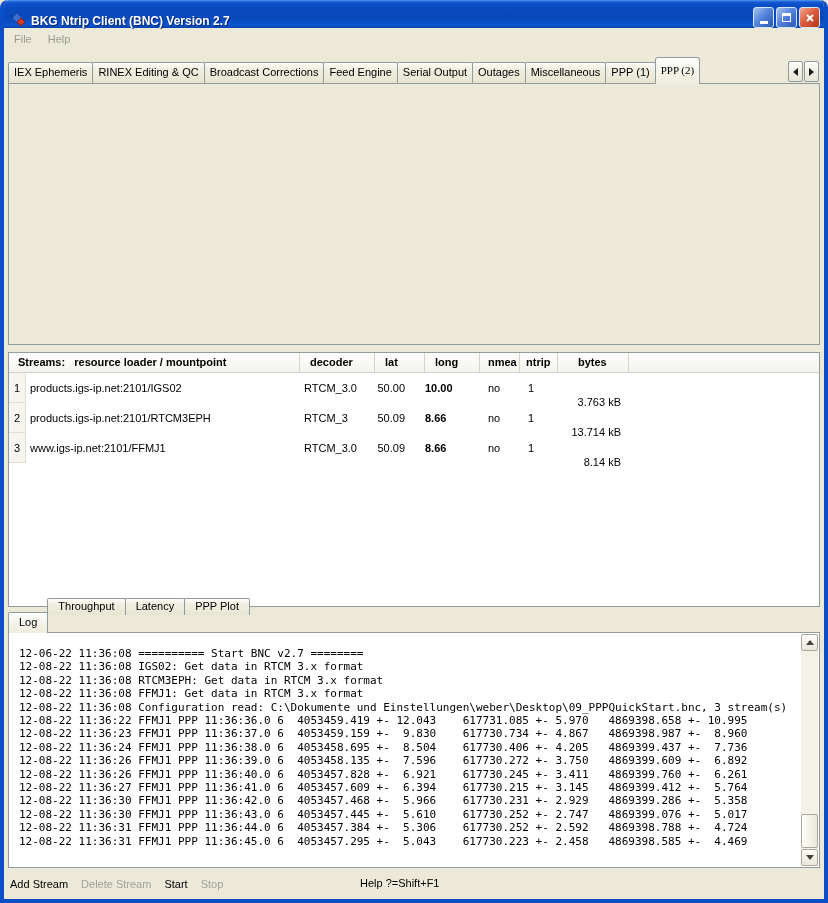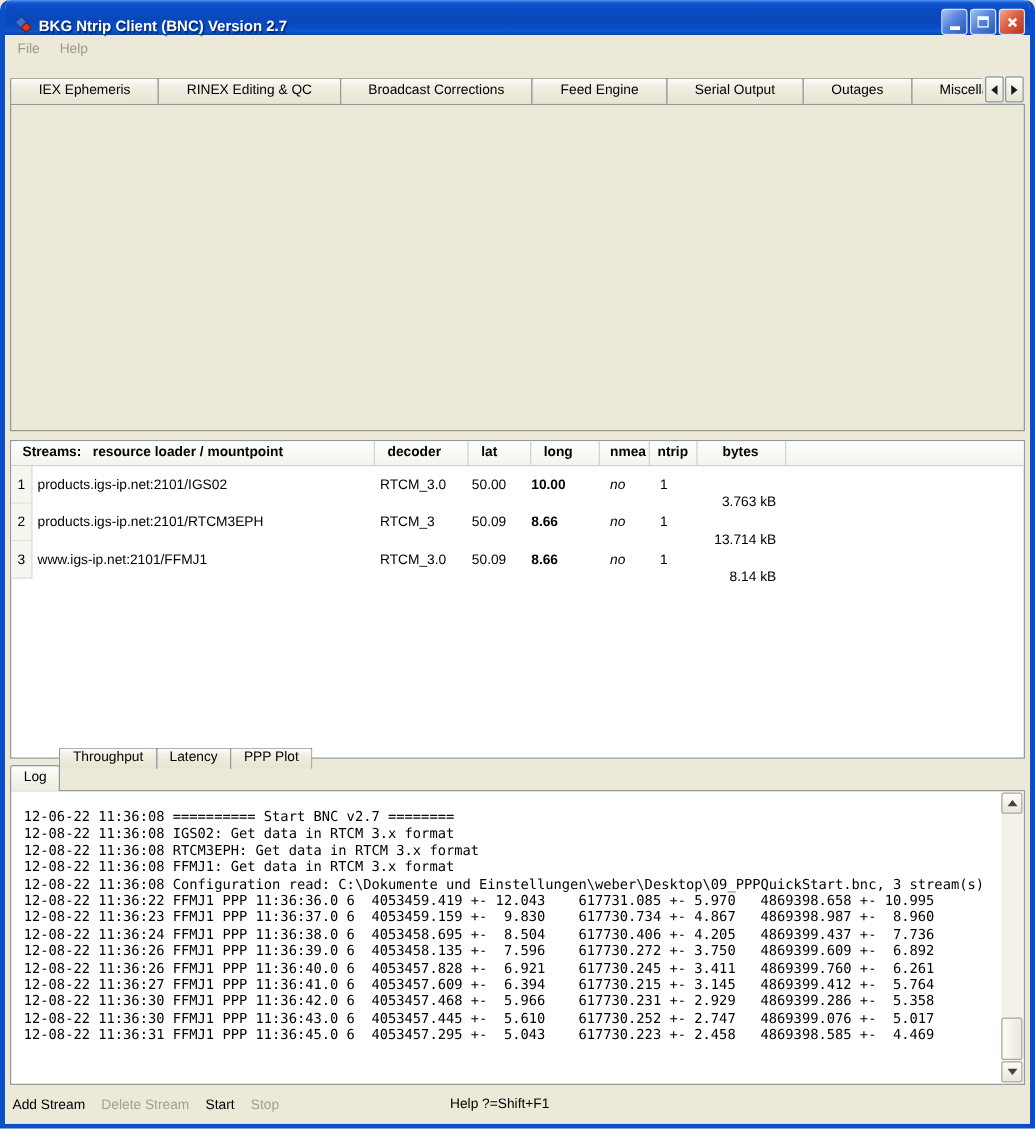--- a/index.html
+++ b/index.html
@@ -25,21 +25,21 @@
   }
   .tbtn.close { background:linear-gradient(135deg,#F0A890 0%,#DD5F42 45%,#B43317 100%); }
   .g-min { width:8px; height:3px; background:#fff; margin-top:10px; }
   .g-max { width:9px; height:9px; border:1px solid #fff; border-top-width:3px; box-sizing:border-box; }
   
   .menubar { position:absolute; top:28px; left:0; width:820px; height:22px; display:flex; align-items:center; gap:16px; padding-left:10px; box-sizing:border-box; color:#9B9A90; }
   .menu-item { white-space:nowrap; }
   
   .tabbar { position:absolute; left:4px; top:57px; width:778px; height:27px; display:flex; align-items:flex-end; overflow:hidden; z-index:2; }
   .tab {
-    box-sizing:border-box; height:21px; line-height:19px; padding:0 22px;
+    box-sizing:border-box; height:21px; line-height:19px; padding:0 5px;
     border:1px solid #919B9C; border-bottom:none; border-radius:2px 2px 0 0;
     background:linear-gradient(180deg,#FDFDFA 0%,#F1EFE2 30%,#E7E4D2 100%);
     white-space:nowrap; margin-bottom:1px;
   }
   .tab + .tab { margin-left:-1px; }
   .tab.selected {
     height:27px; line-height:25px; margin-bottom:0; position:relative; z-index:3;
     background:linear-gradient(180deg,#FEFEFC 0%,#F6F5EE 40%,#EFEDDE 100%); border-radius:3px 3px 0 0;font-family:Liberation Serif, serif;
   }
   .tab-arrows { position:absolute; left:784px; top:61px; display:flex; gap:1px; z-index:4; }
@@ -65,21 +65,21 @@
   .h-mount{width:291px;padding-left:9px} .h-decoder{width:75px;padding-left:10px} .h-lat{width:50px;padding-left:10px}
   .h-long{width:55px;padding-left:10px} .h-nmea{width:40px;padding-left:8px} .h-ntrip{width:38px;padding-left:6px}
   .h-bytes{width:71px;padding-left:20px} .h-fill{flex:1;border-right:none}
   .trow { display:flex; height:30px; align-items:center; }
   .c-num { width:17px; align-self:stretch; display:flex; align-items:center; justify-content:center;
     background:#F6F5EF; border-right:1px solid #E0DDD2; border-bottom:1px solid #E0DDD2; box-sizing:border-box; }
   .c-mount{width:274px;padding-left:4px;box-sizing:border-box;white-space:nowrap;}
   .c-decoder{width:75px;padding-left:4px;box-sizing:border-box;}
   .c-lat{width:50px;text-align:right;padding-right:20px;box-sizing:border-box;}
   .c-long{width:55px;padding-right:23px;box-sizing:border-box;font-weight:bold;}
-  .c-nmea{width:40px;padding-left:8px;box-sizing:border-box;font-style:italic;}
+  .c-nmea{width:40px;padding-left:8px;box-sizing:border-box;}
   .c-ntrip{width:38px;padding-left:8px;box-sizing:border-box;}
   .c-bytes{width:71px;text-align:right;padding-right:8px;box-sizing:border-box;margin-top:28px;}
   
   .btabs { position:absolute; left:4px; top:612px; height:21px; display:flex; align-items:flex-end; z-index:2; }
   .btab { box-sizing:border-box; height:17px; line-height:15px; padding:0 10px; border:1px solid #919B9C; border-bottom:none;
     border-radius:2px 2px 0 0; background:linear-gradient(180deg,#FDFDFA 0%,#F1EFE2 30%,#E7E4D2 100%); margin-bottom:18px; white-space:nowrap; }
   .btab + .btab { margin-left:-1px; }
   .btab.selected { height:21px; line-height:19px; margin-bottom:0; position:relative; z-index:3;
     background:linear-gradient(180deg,#FEFEFC 0%,#F6F5EE 40%,#EFEDDE 100%); }
   .logpane { position:absolute; left:4px; top:632px; width:812px; height:236px; box-sizing:border-box; border:1px solid #919B9C; background:#fff; z-index:1; }
@@ -262,20 +262,21 @@
       <div class="logline">12-08-22 11:36:08 FFMJ1: Get data in RTCM 3.x format</div>
       <div class="logline">12-08-22 11:36:08 Configuration read: C:\Dokumente und Einstellungen\weber\Desktop\09_PPPQuickStart.bnc, 3 stream(s)</div>
       <div class="logline">12-08-22 11:36:22 FFMJ1 PPP 11:36:36.0 6  4053459.419 +- 12.043    617731.085 +- 5.970   4869398.658 +- 10.995</div>
       <div class="logline">12-08-22 11:36:23 FFMJ1 PPP 11:36:37.0 6  4053459.159 +-  9.830    617730.734 +- 4.867   4869398.987 +-  8.960</div>
       <div class="logline">12-08-22 11:36:24 FFMJ1 PPP 11:36:38.0 6  4053458.695 +-  8.504    617730.406 +- 4.205   4869399.437 +-  7.736</div>
       <div class="logline">12-08-22 11:36:26 FFMJ1 PPP 11:36:39.0 6  4053458.135 +-  7.596    617730.272 +- 3.750   4869399.609 +-  6.892</div>
       <div class="logline">12-08-22 11:36:26 FFMJ1 PPP 11:36:40.0 6  4053457.828 +-  6.921    617730.245 +- 3.411   4869399.760 +-  6.261</div>
       <div class="logline">12-08-22 11:36:27 FFMJ1 PPP 11:36:41.0 6  4053457.609 +-  6.394    617730.215 +- 3.145   4869399.412 +-  5.764</div>
       <div class="logline">12-08-22 11:36:30 FFMJ1 PPP 11:36:42.0 6  4053457.468 +-  5.966    617730.231 +- 2.929   4869399.286 +-  5.358</div>
       <div class="logline">12-08-22 11:36:30 FFMJ1 PPP 11:36:43.0 6  4053457.445 +-  5.610    617730.252 +- 2.747   4869399.076 +-  5.017</div>
+      <div class="logline">12-08-22 11:36:31 FFMJ1 PPP 11:36:44.0 6  4053457.384 +-  5.306    617730.252 +- 2.592   4869398.788 +-  4.724</div>
       <div class="logline">12-08-22 11:36:31 FFMJ1 PPP 11:36:45.0 6  4053457.295 +-  5.043    617730.223 +- 2.458   4869398.585 +-  4.469</div>
     </div>
     <div class="scrollbar">
       <div class="sb-btn sb-up">
           <span class="tri-up"></span>
         </div>
       <div class="sb-thumb"></div>
       <div class="sb-btn sb-down">
           <span class="tri-down"></span>
         </div>

